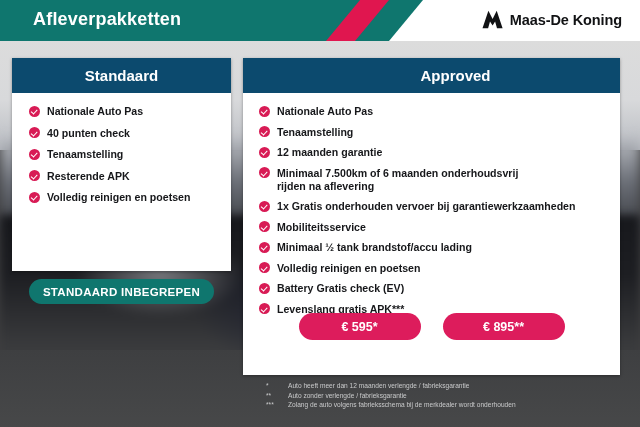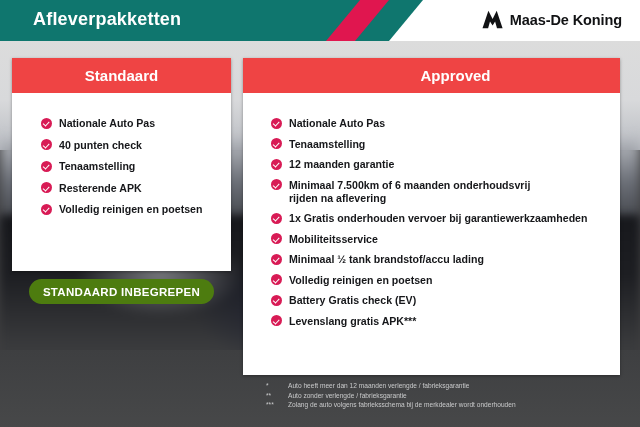--- a/index.html
+++ b/index.html
@@ -49,29 +49,29 @@
     position:absolute;left:33px;top:9px;
     color:#ffffff;font-size:18px;font-weight:bold;letter-spacing:.2px;
   }
   .brand{position:absolute;right:18px;top:10px;display:flex;align-items:center;gap:7px;justify-content:center;}
   .brand .mark{width:21px;height:19px;display:block;}
   .brand .brand-text{color:#111214;font-size:14.5px;font-weight:bold;letter-spacing:-.1px;}
 
   
   .card{position:absolute;background:#ffffff;box-shadow:0 1px 3px rgba(0,0,0,.35);}
   .card .head{
-    background:#ef4444;color:#ffffff;text-align:center;font-weight:bold;
+    background:#0c4a6e;color:#ffffff;text-align:center;font-weight:bold;
     display:flex;align-items:center;justify-content:center;
   }
   .card-std{left:12px;top:58px;width:219px;height:213px;}
   .card-std .head{height:35px;font-size:15px;}
   .card-app{left:243px;top:58px;width:377px;height:317px;}
   .card-app .head{height:35px;font-size:15px;padding-left:48px;}
 
-  .feature-list{list-style:none;margin:12px;padding:12px 0 0 0;}
+  .feature-list{list-style:none;margin:0;padding:12px 0 0 0;}
   .feature-list li{
     display:flex;align-items:flex-start;gap:7px;
     font-size:10.6px;font-weight:bold;color:#16171a;line-height:13px;
   }
   .card-std .feature-list{padding-left:17px;}
   .card-std .feature-list li{margin-bottom:8.5px;}
   .card-app .feature-list{padding-left:16px;padding-right:10px;}
   .card-app .feature-list li{margin-bottom:7.5px;}
   .check{
     flex:0 0 auto;width:11px;height:11px;border-radius:50%;background:#d81b55;
@@ -79,21 +79,21 @@
   }
   .check::after{
     content:"";position:absolute;left:3px;top:2.6px;width:3px;height:5.4px;
     border:solid #ffffff;border-width:0 1.6px 1.6px 0;transform:rotate(42deg);
   }
   .li-text{display:block;}
   .li-text .wrap2{display:block;}
 
   .std-btn{
     position:absolute;left:17px;top:221px;width:185px;height:25px;border:none;
-    background:#4d7c0f;color:#ffffff;border-radius:13px;
+    background:#0f766e;color:#ffffff;border-radius:13px;
     font-family:"Liberation Sans",sans-serif;font-size:11.5px;font-weight:bold;
     letter-spacing:.3px;cursor:pointer;
   }
 
   .price-row{position:absolute;left:0;top:255px;width:377px;display:flex;justify-content:center;gap:22px;}
   .price-btn{
     width:122px;height:27px;border:none;border-radius:14px;background:#dd1c5c;color:#ffffff;
     font-family:"Liberation Sans",sans-serif;font-size:12.5px;font-weight:bold;cursor:pointer;
   }
 
@@ -194,20 +194,24 @@
       </li>
       <li>
         <span class="check"></span>
         <span class="li-text">Battery Gratis check (EV)</span>
       </li>
       <li>
         <span class="check"></span>
         <span class="li-text">Levenslang gratis APK***</span>
       </li>
     </ul>
+    <div class="price-row">
+      <button class="price-btn">€ 595*</button>
+      <button class="price-btn">€ 895**</button>
+    </div>
   </div>
 
   <div class="notes">
     <div class="note">
       <span class="ast">*</span>
       <span class="txt">Auto heeft meer dan 12 maanden verlengde / fabrieksgarantie</span>
     </div>
     <div class="note">
       <span class="ast">**</span>
       <span class="txt">Auto zonder verlengde / fabrieksgarantie</span>

